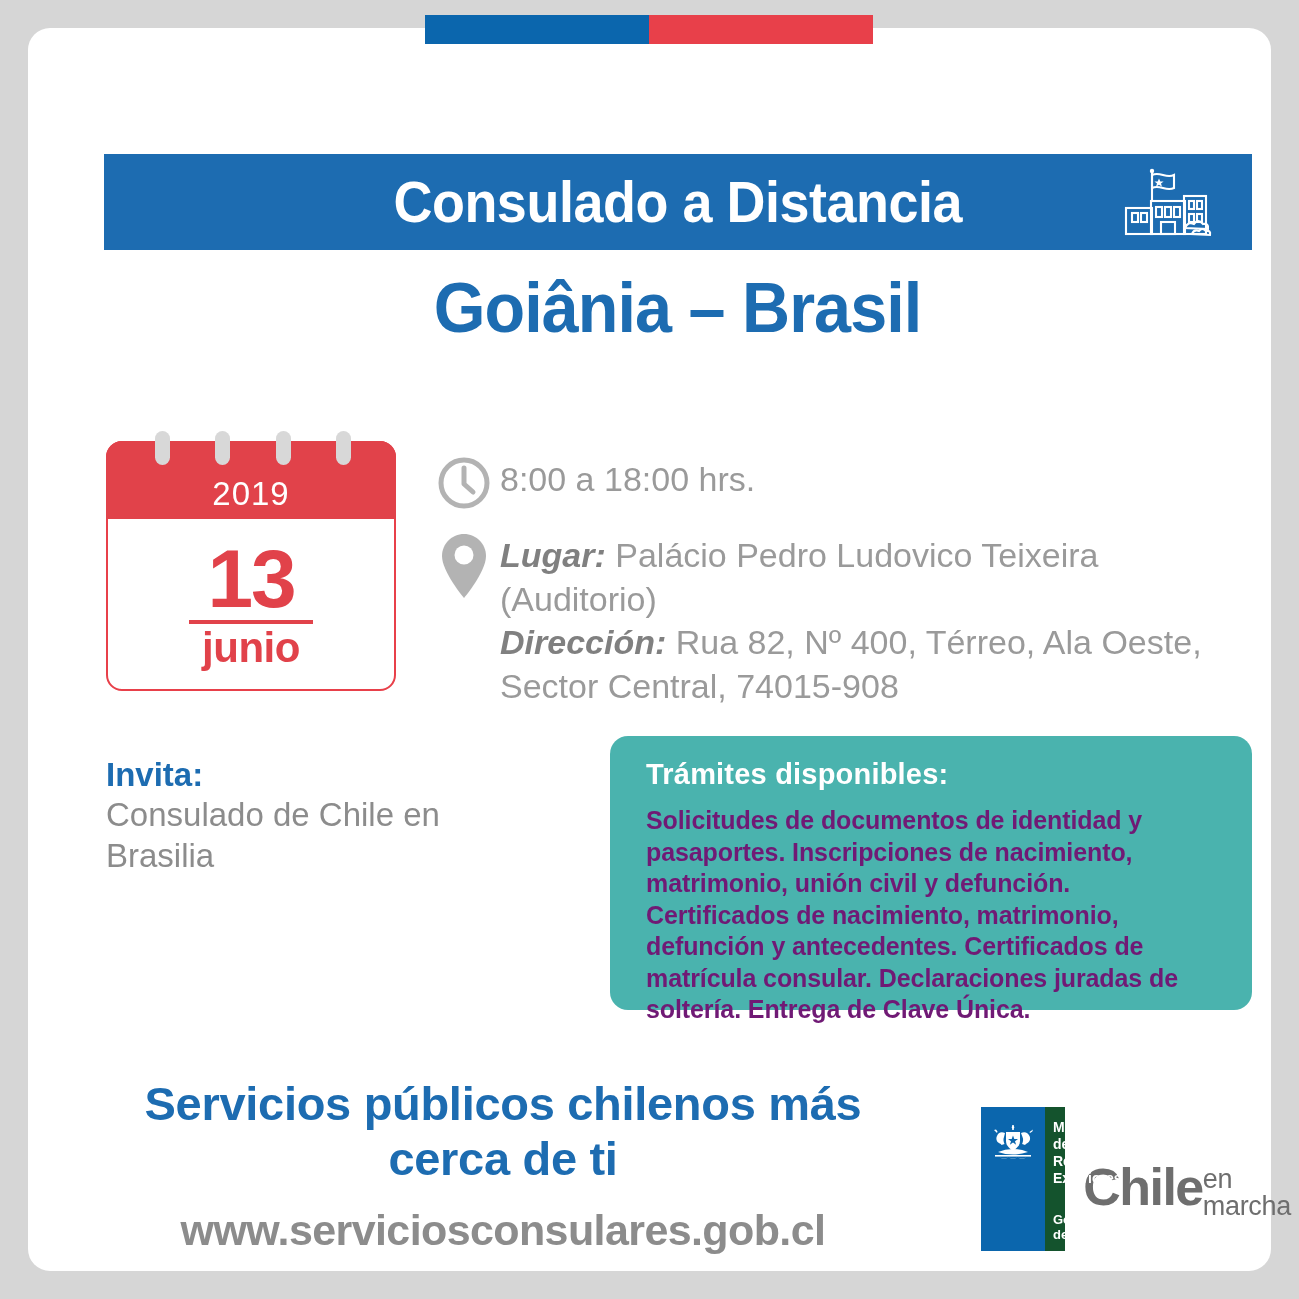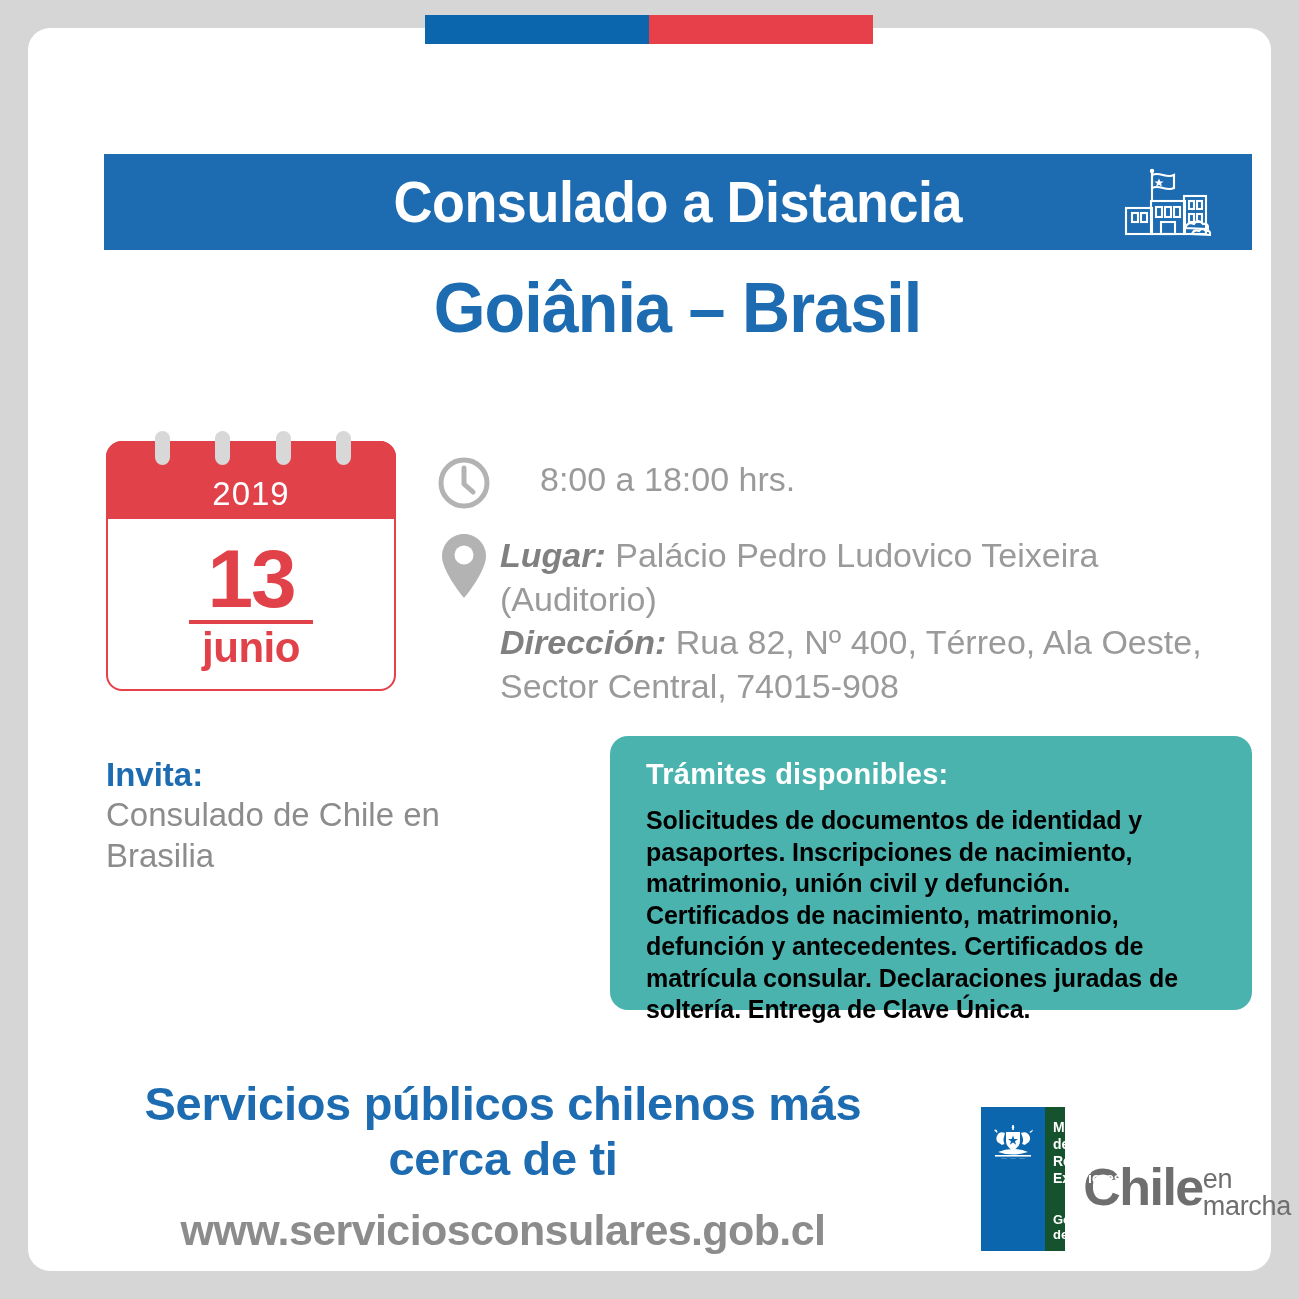--- a/index.html
+++ b/index.html
@@ -171,21 +171,21 @@
   .info-block {
     position: absolute;
     left: 400px;
     top: 426px;
     width: 830px;
   }
   .info-row {
     display: flex;
     align-items: flex-start;
   }
-  .info-row.time { margin-bottom: 20px; gap: 40px; }
+  .info-row.time { margin-bottom: 20px; }
   .icon-slot {
     width: 72px;
     flex: 0 0 72px;
     display: flex;
     justify-content: center;
     padding-top: 2px;
   }
   .info-text {
     color: #9a9a9a;
     font-size: 34px;
@@ -225,21 +225,21 @@
     padding: 22px 34px 0 36px;
   }
   .services-title {
     color: #ffffff;
     font-size: 29px;
     font-weight: bold;
     margin-bottom: 14px;
     letter-spacing: 0.2px;
   }
   .services-body {
-    color: #000000;
+    color: #701a75;
     font-size: 25px;
     font-weight: bold;
     line-height: 1.26;
     letter-spacing: -0.1px;
   }
 
   
   .slogan {
     position: absolute;
     left: 80px;

